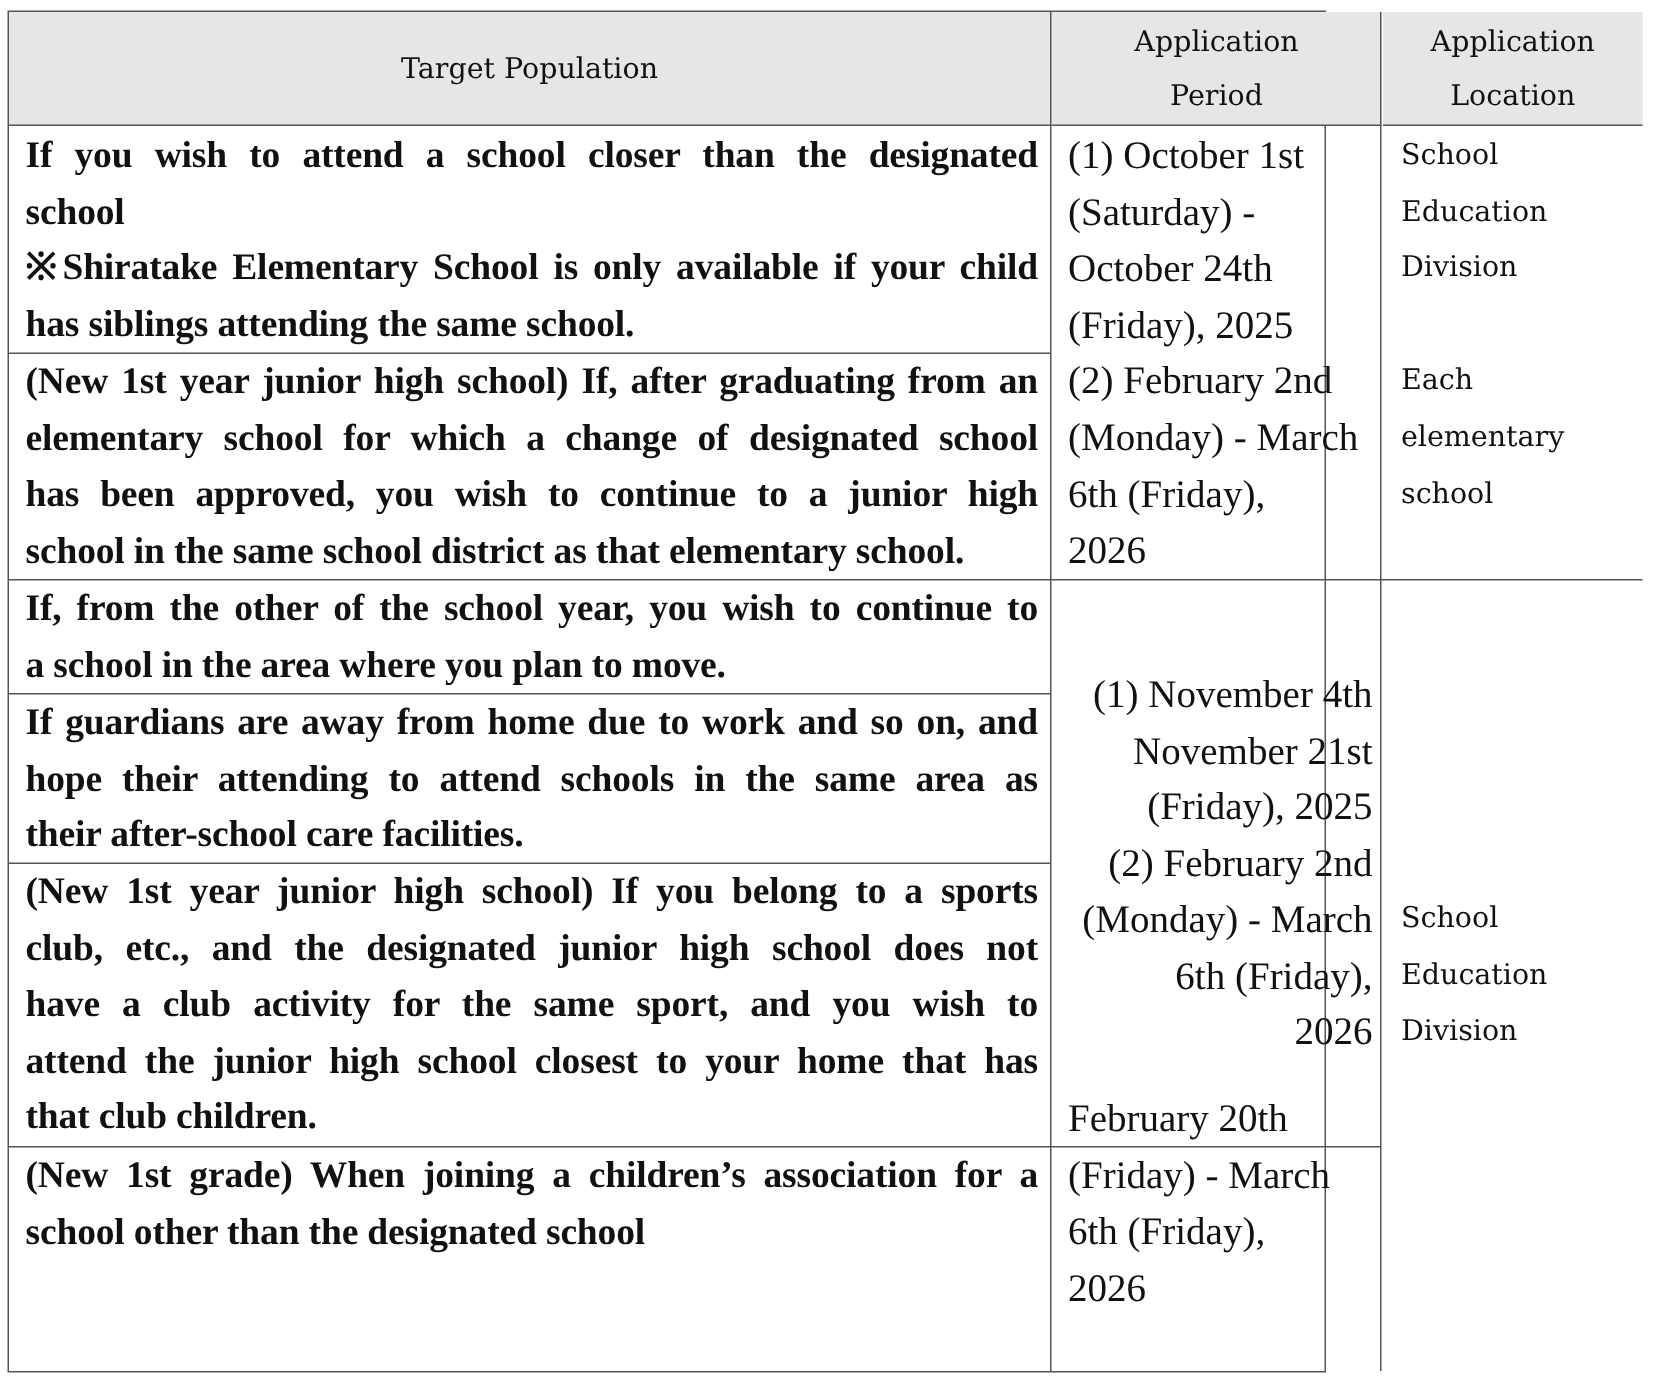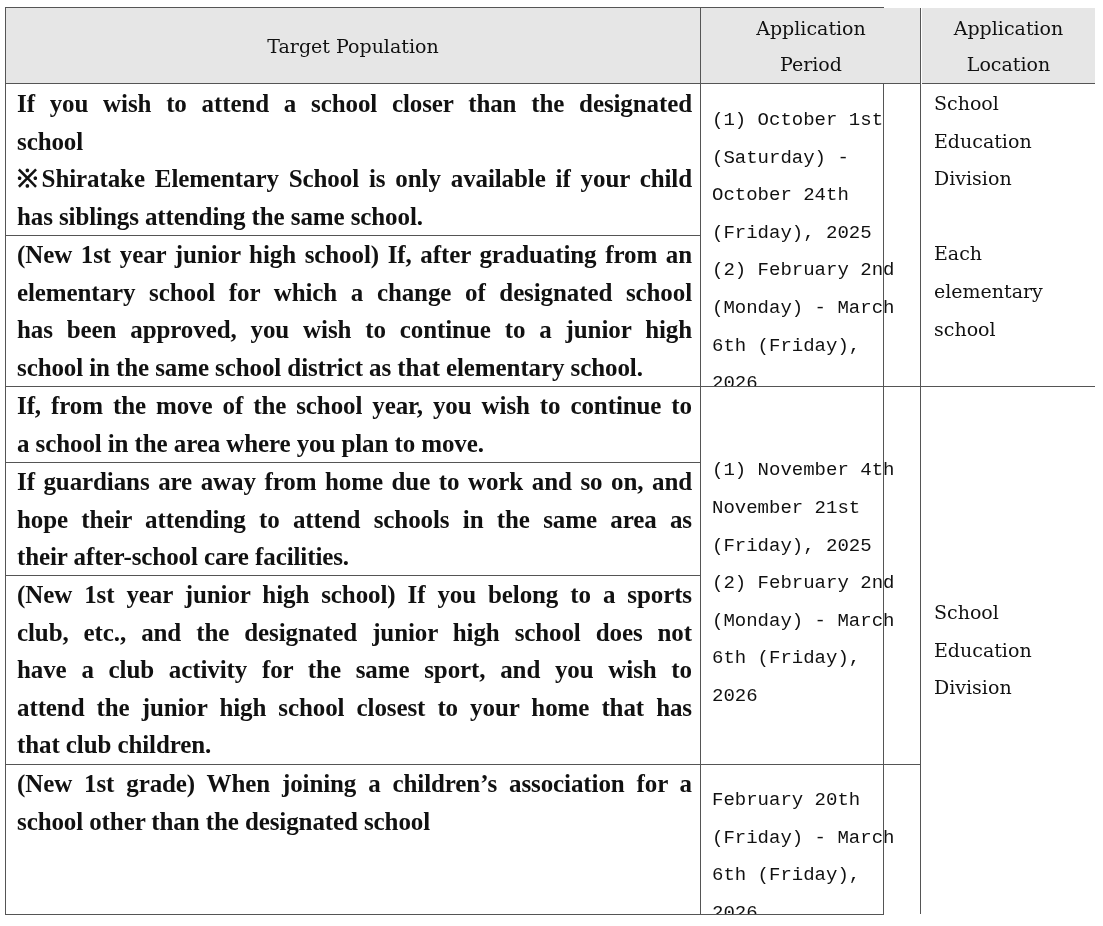--- a/index.html
+++ b/index.html
@@ -11,22 +11,22 @@
   }
   .cell { position: absolute; box-sizing: border-box; overflow: hidden; }
   .hdr { background: #e6e6e6; border-bottom: 1.5px solid #555; top: 0; height: 76px;
          display: flex; align-items: center; justify-content: center; text-align: center;
          font-family: "DejaVu Serif", serif; font-size: 19px; line-height: 36px; color: #111; }
   .vline { position: absolute; top: 0; bottom: 0; width: 0; border-left: 1.5px solid #555; }
   .hline { position: absolute; height: 0; border-top: 1.5px solid #555; }
   .c1 { left: 0; width: 694px; padding: 0 8px 0 11px;
         font-family: "Liberation Serif", serif; font-size: 25px; line-height: 37.6px;
         text-align: justify; color: #111; letter-spacing: -0.1px; font-weight: bold; }
-  .c2 { left: 695px; width: 220px; padding: 17px 6px 0 11px;
-        font-family: Liberation Mono, monospace; font-size: 19px; line-height: 37.6px; color: #111; }
+  .c2 { left: 695px; width: 220px; padding: 0 6px 0 11px;
+        font-family: Liberation Serif, serif; font-size: 26px; line-height: 37.6px; color: #111; }
   .c3 { left: 916px; width: 173px; padding: 0 6px 0 12px;
         font-family: "DejaVu Serif", serif; font-size: 19px; line-height: 37.6px; color: #111; }
   .line { display: block; white-space: nowrap; }
   .jline { display: block; text-align: justify; text-align-last: justify; white-space: normal; }
   .lastline { display: block; text-align: left; }
 </style>
 </head>
 <body>
 
 <div class="tbl">
@@ -81,59 +81,59 @@
     <span class="line">School</span>
     <span class="line">Education</span>
     <span class="line">Division</span>
     <span class="line" style="height:37.6px;"></span>
     <span class="line">Each</span>
     <span class="line">elementary</span>
     <span class="line">school</span>
   </div>
 
   <div class="cell c1" style="top:379px;height:75px;">
-    <span class="jline">If, from the move of the school year, you wish to continue to</span>
+    <span class="jline">If, from the other of the school year, you wish to continue to</span>
     <span class="lastline">a school in the area where you plan to move.</span>
   </div>
 
   <div class="cell c1" style="top:455px;height:112px;">
     <span class="jline">If guardians are away from home due to work and so on, and</span>
     <span class="jline">hope their attending to attend schools in the same area as</span>
     <span class="lastline">their after-school care facilities.</span>
   </div>
 
   <div class="cell c1" style="top:568px;height:188px;">
     <span class="jline">(New 1st year junior high school) If you belong to a sports</span>
     <span class="jline">club, etc., and the designated junior high school does not</span>
     <span class="jline">have a club activity for the same sport, and you wish to</span>
     <span class="jline">attend the junior high school closest to your home that has</span>
     <span class="lastline">that club children.</span>
   </div>
 
-  <div class="cell c2" style="top:379px;height:377px;display:flex;flex-direction:column;justify-content:center;">
+  <div class="cell c2" style="top:379px;height:377px;display:flex;flex-direction:column;justify-content:center;text-align:right;">
     <span class="line">(1) November 4th</span>
     <span class="line">November 21st</span>
     <span class="line">(Friday), 2025</span>
     <span class="line">(2) February 2nd</span>
     <span class="line">(Monday) - March</span>
     <span class="line">6th (Friday),</span>
     <span class="line">2026</span>
   </div>
 
   <div class="cell c3" style="top:379px;height:527px;display:flex;flex-direction:column;justify-content:center;">
     <span class="line">School</span>
     <span class="line">Education</span>
     <span class="line">Division</span>
   </div>
 
   <div class="cell c1" style="top:757px;height:149px;">
     <span class="jline">(New 1st grade) When joining a children’s association for a</span>
     <span class="lastline">school other than the designated school</span>
   </div>
 
-  <div class="cell c2" style="top:757px;height:149px;">
+  <div class="cell c2" style="top:719px;height:149px;">
     <span class="line">February 20th</span>
     <span class="line">(Friday) - March</span>
     <span class="line">6th (Friday),</span>
     <span class="line">2026</span>
   </div>
 
 </div>
 
 </body></html>

